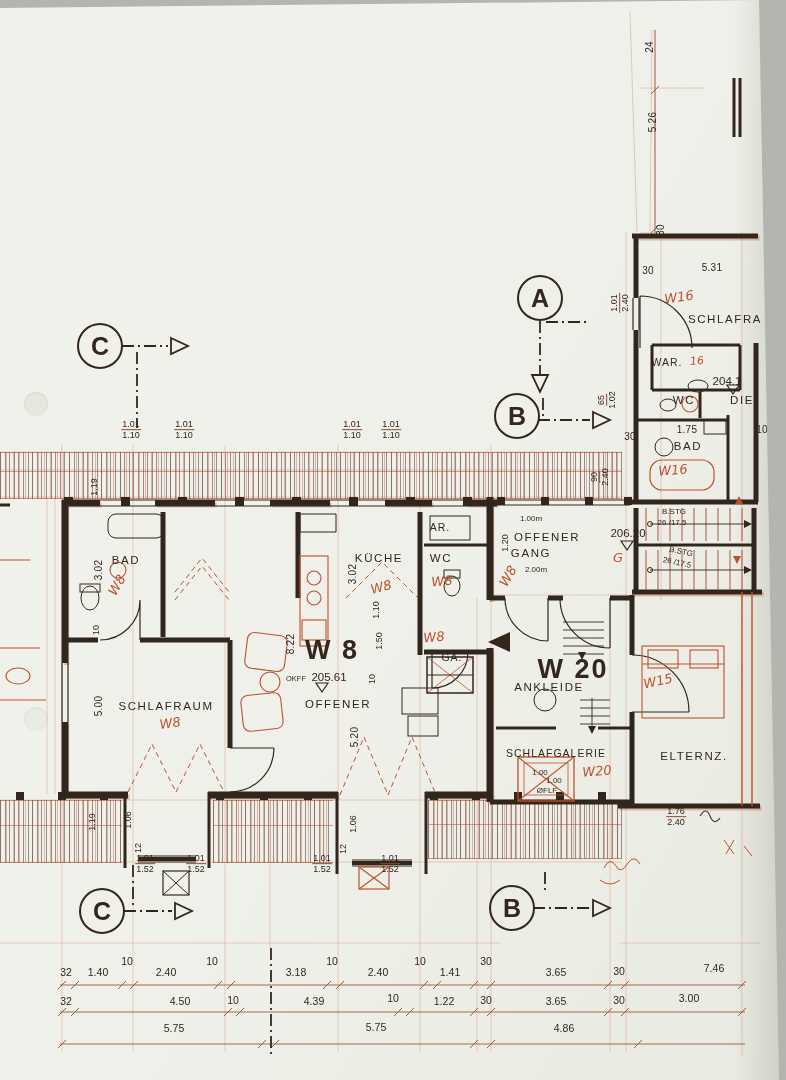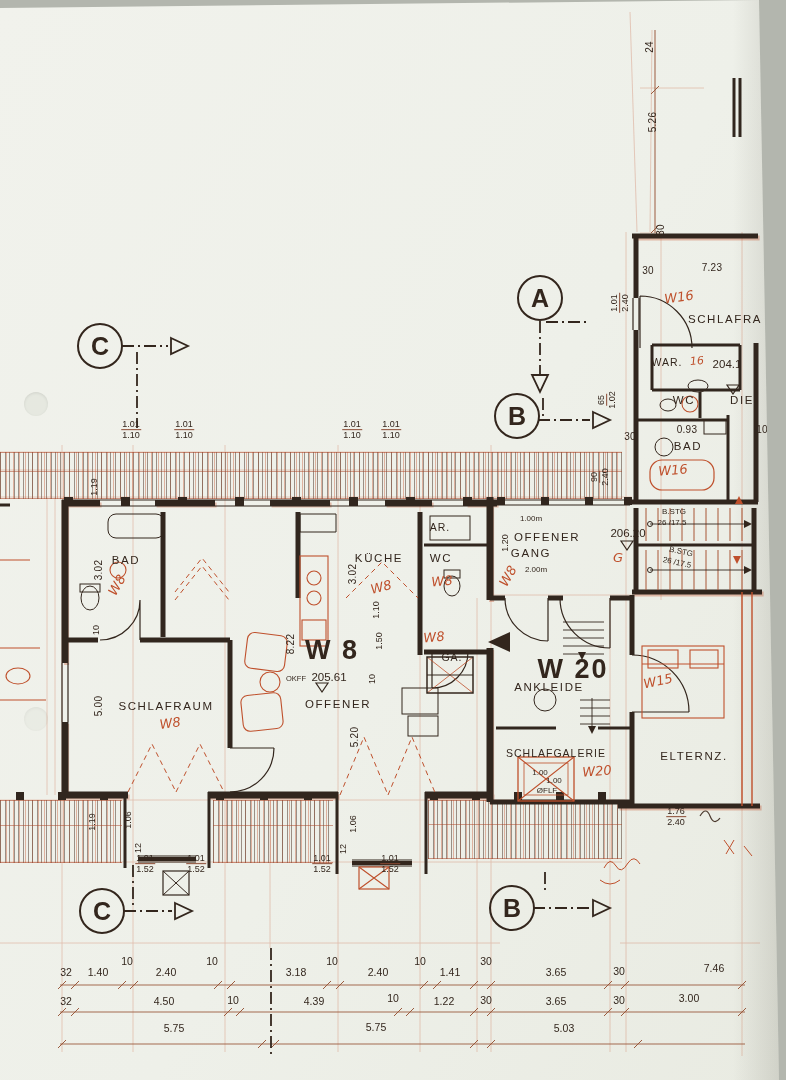--- a/index.html
+++ b/index.html
@@ -285,38 +285,38 @@
       <span>C</span>
     </div>
   <div class="marker" style="left:512px;top:908px">
       <span>B</span>
     </div>
 
   <span class="lbl dim vrt" style="left:650px;top:47px">24</span>
   <span class="lbl dim vrt" style="left:653px;top:122px">5.26</span>
   <span class="lbl dim vrt" style="left:661px;top:230px">30</span>
   <span class="lbl dim" style="left:648px;top:271px">30</span>
-  <span class="lbl dim" style="left:712px;top:268px">7.23</span>
+  <span class="lbl dim" style="left:712px;top:268px">5.31</span>
   <span class="lbl red rm8" style="left:679px;top:297px">W16</span>
   <span class="lbl room" style="left:725px;top:320px">SCHLAFRA</span>
   <div class="frac vrt" style="left:620px;top:303px">
     <span class="ft">1.01</span>
     <span>2.40</span>
   </div>
   <span class="lbl rooms" style="left:667px;top:362px">WAR.</span>
   <span class="lbl red sm rm5" style="left:697px;top:361px">16</span>
-  <span class="lbl lvl" style="left:727px;top:365px">204.1</span>
+  <span class="lbl lvl" style="left:727px;top:382px">204.1</span>
   <div class="frac vrt" style="left:607px;top:400px">
     <span class="ft">65</span>
     <span>1.02</span>
   </div>
   <span class="lbl room" style="left:684px;top:401px">WC</span>
   <span class="lbl room" style="left:742px;top:401px">DIE</span>
   <span class="lbl dim" style="left:630px;top:437px">30</span>
-  <span class="lbl dim" style="left:687px;top:430px">0.93</span>
+  <span class="lbl dim" style="left:687px;top:430px">1.75</span>
   <span class="lbl room" style="left:688px;top:447px">BAD</span>
   <span class="lbl dim" style="left:762px;top:430px">10</span>
   <span class="lbl dim" style="left:776px;top:432px">2</span>
   <span class="lbl red rm5" style="left:673px;top:470px">W16</span>
   <div class="frac vrt" style="left:600px;top:477px">
     <span class="ft">90</span>
     <span>2.40</span>
   </div>
 
   <span class="lbl tiny" style="left:674px;top:512px">B.STG</span>
@@ -425,26 +425,26 @@
   <span class="lbl rows" style="left:332px;top:961px">10</span>
   <span class="lbl rows" style="left:378px;top:972px">2.40</span>
   <span class="lbl rows" style="left:420px;top:961px">10</span>
   <span class="lbl rows" style="left:450px;top:972px">1.41</span>
   <span class="lbl rows" style="left:486px;top:961px">30</span>
   <span class="lbl rows" style="left:556px;top:972px">3.65</span>
   <span class="lbl rows" style="left:619px;top:971px">30</span>
   <span class="lbl rows" style="left:714px;top:968px">7.46</span>
 
   <span class="lbl rows" style="left:66px;top:1001px">32</span>
-  <span class="lbl rows" style="left:164px;top:1001px">4.50</span>
+  <span class="lbl rows" style="left:180px;top:1001px">4.50</span>
   <span class="lbl rows" style="left:233px;top:1000px">10</span>
   <span class="lbl rows" style="left:314px;top:1001px">4.39</span>
   <span class="lbl rows" style="left:393px;top:998px">10</span>
   <span class="lbl rows" style="left:444px;top:1001px">1.22</span>
   <span class="lbl rows" style="left:486px;top:1000px">30</span>
   <span class="lbl rows" style="left:556px;top:1001px">3.65</span>
   <span class="lbl rows" style="left:619px;top:1000px">30</span>
   <span class="lbl rows" style="left:689px;top:998px">3.00</span>
 
   <span class="lbl rows" style="left:174px;top:1028px">5.75</span>
   <span class="lbl rows" style="left:376px;top:1027px">5.75</span>
-  <span class="lbl rows" style="left:564px;top:1028px">5.03</span>
+  <span class="lbl rows" style="left:564px;top:1028px">4.86</span>
 </div>
 
 </body></html>

